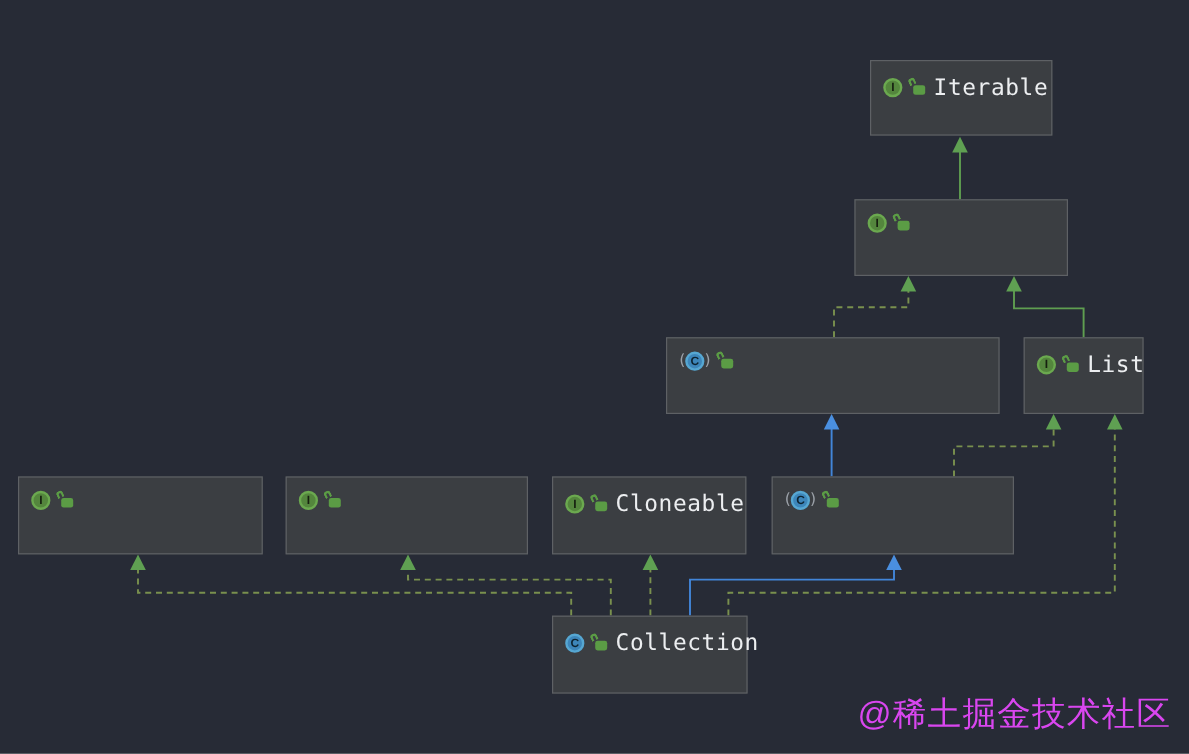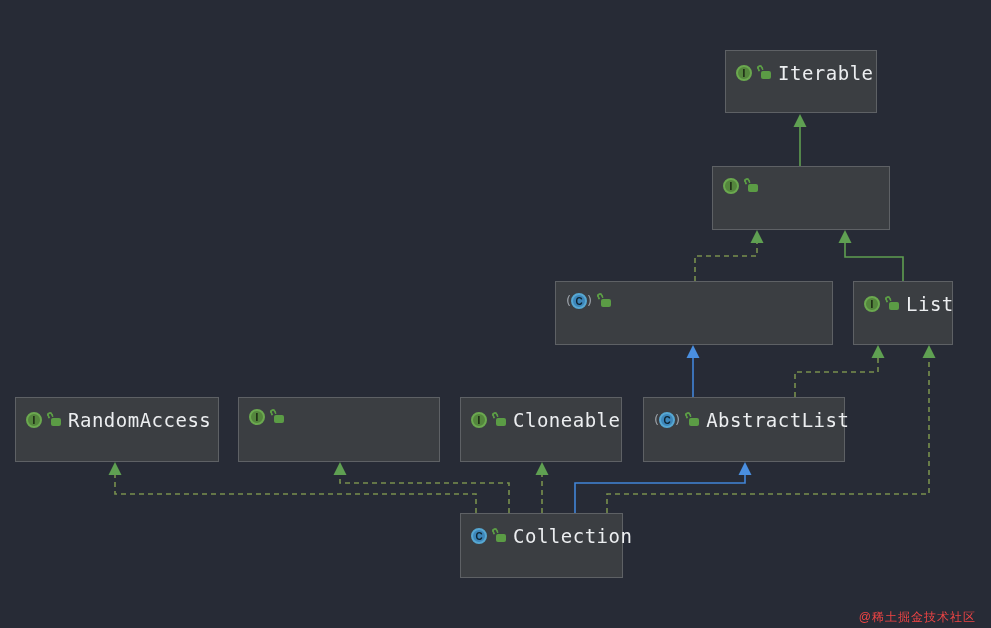--- a/index.html
+++ b/index.html
@@ -36,23 +36,23 @@
     background:#5b9c45; border-radius:2px; flex:0 0 auto;
   }
   .lock::before {
     content:''; position:absolute; top:-6px; left:-4px;
     width:6px; height:6px; box-sizing:border-box;
     border:2px solid #5b9c45; border-bottom:none;
     border-radius:4px 4px 0 0; transform:rotate(-25deg);
   }
   .node-label { font-size:19px; color:#eceef0; letter-spacing:0.5px; }
   #watermark {
-    position:absolute; right:15px; bottom:2px;
+    position:absolute; right:15px; bottom:14px;
     font-family:"Liberation Sans", sans-serif;
-    font-size:12px; color:#ef4444; letter-spacing:1px;
+    font-size:28px; color:#d946ef; letter-spacing:1px;
   }
 </style>
 </head>
 <body>
 
 <div id="canvas">
   <svg id="edge-layer" xmlns="http://www.w3.org/2000/svg">
       <polyline points="800,166 800,125" fill="none" stroke="#5f9e50" stroke-width="1.6"></polyline>
       <polygon points="800,114 793.5,127 806.5,127" fill="#5fa052"></polygon>
       <polyline points="695,281 695,256 757,256 757,241" fill="none" stroke="#79904e" stroke-width="1.6" stroke-dasharray="5 4"></polyline>
@@ -110,21 +110,20 @@
           <span class="lock"></span>
           <span class="node-label">List</span>
         </span>
       </div>
       <div class="node" style="left: 15px; top: 397px; width: 204px; height: 65px;">
         <span class="title-row">
           <span class="icon-wrap">
             <span class="type-icon interface">I</span>
           </span>
           <span class="lock"></span>
-          <span class="node-label">RandomAccess</span>
         </span>
       </div>
       <div class="node" style="left: 238px; top: 397px; width: 202px; height: 65px;">
         <span class="title-row">
           <span class="icon-wrap">
             <span class="type-icon interface">I</span>
           </span>
           <span class="lock"></span>
         </span>
       </div>
@@ -138,21 +137,20 @@
         </span>
       </div>
       <div class="node" style="left: 643px; top: 397px; width: 202px; height: 65px;">
         <span class="title-row">
           <span class="icon-wrap">
             <span class="paren">(</span>
             <span class="type-icon classlike">C</span>
             <span class="paren">)</span>
           </span>
           <span class="lock"></span>
-          <span class="node-label">AbstractList</span>
         </span>
       </div>
       <div class="node" style="left: 460px; top: 513px; width: 163px; height: 65px;">
         <span class="title-row">
           <span class="icon-wrap">
             <span class="type-icon classlike">C</span>
           </span>
           <span class="lock"></span>
           <span class="node-label">Collection</span>
         </span>

